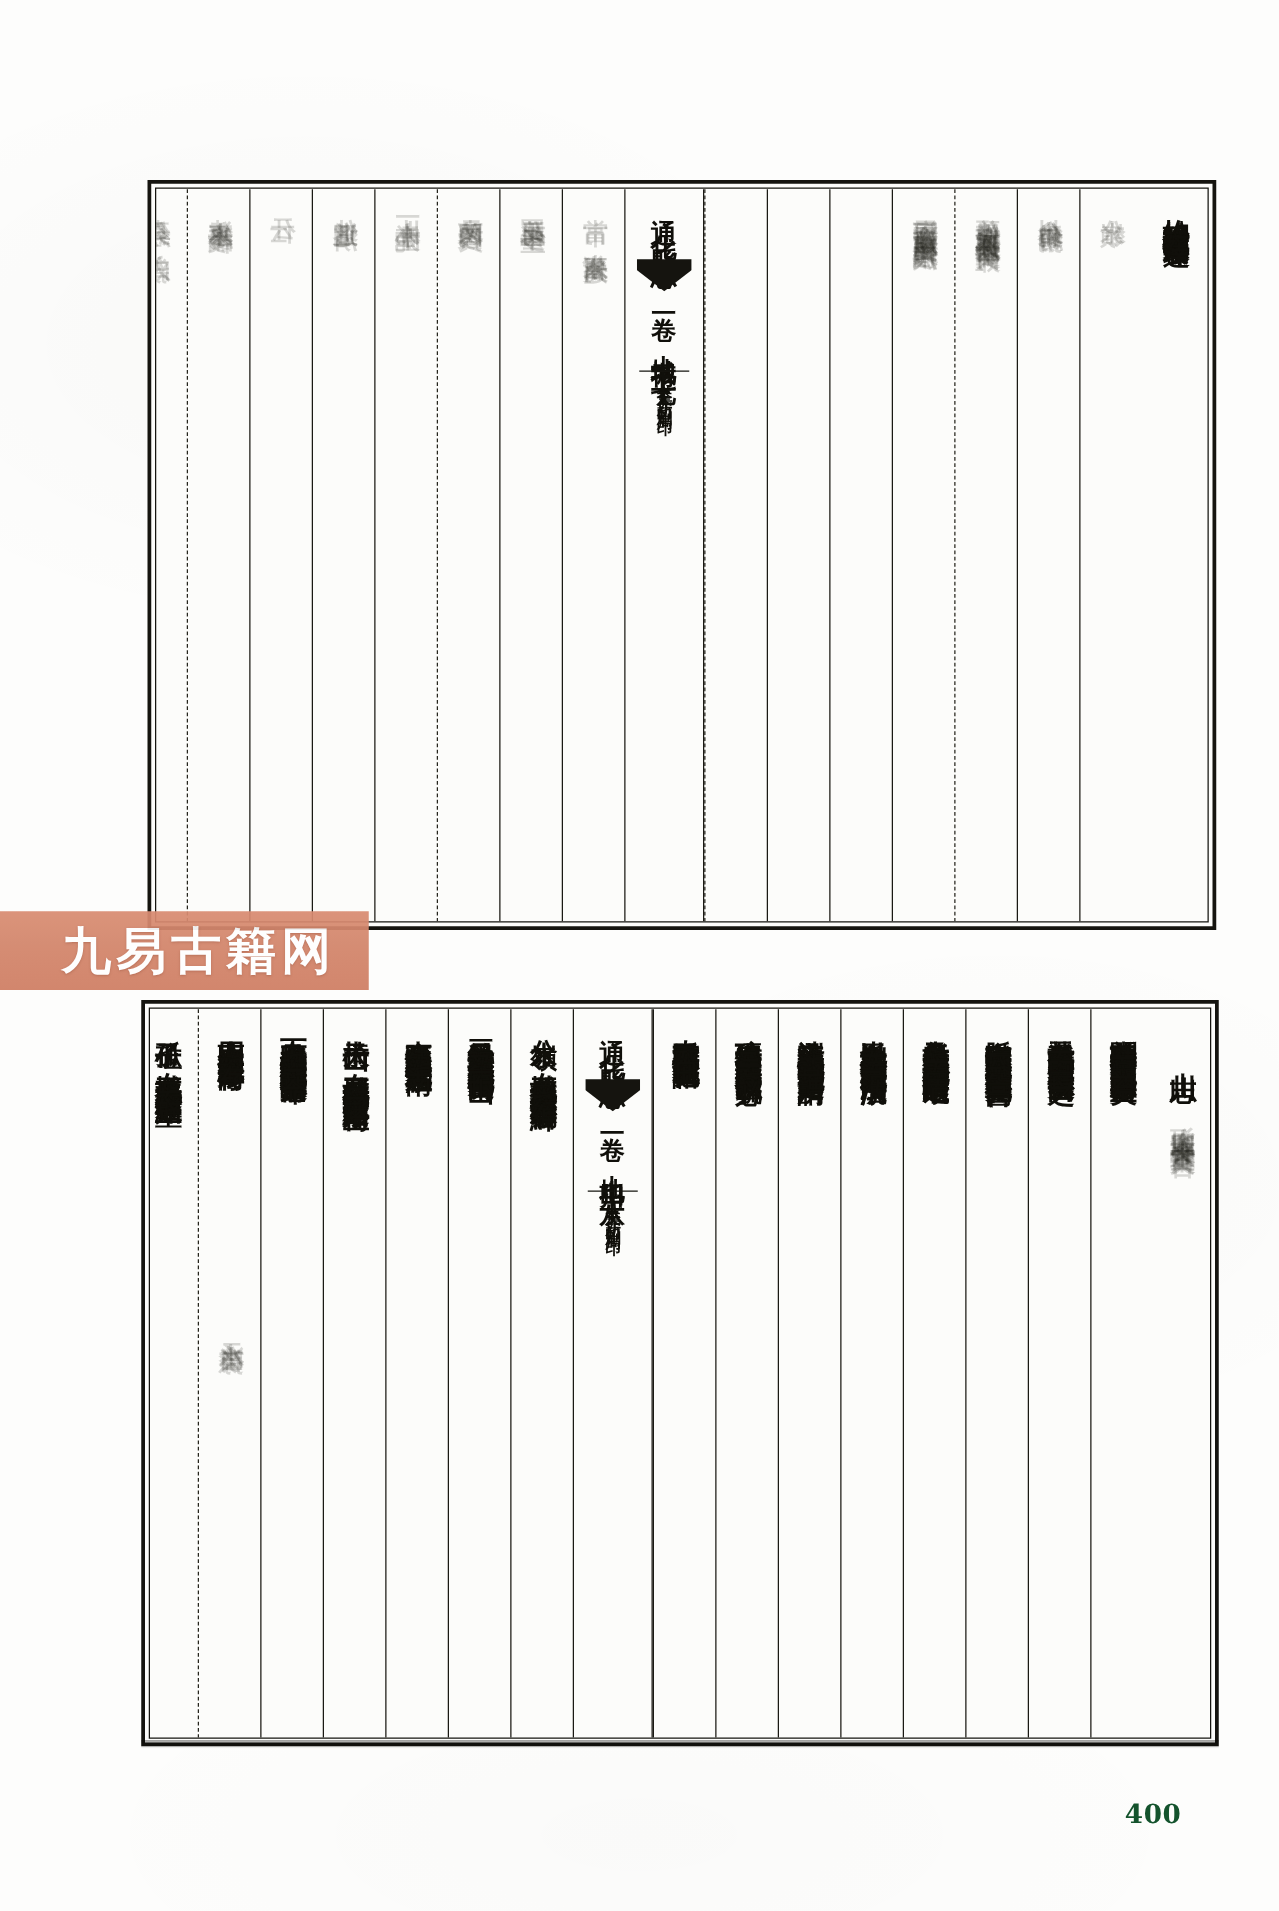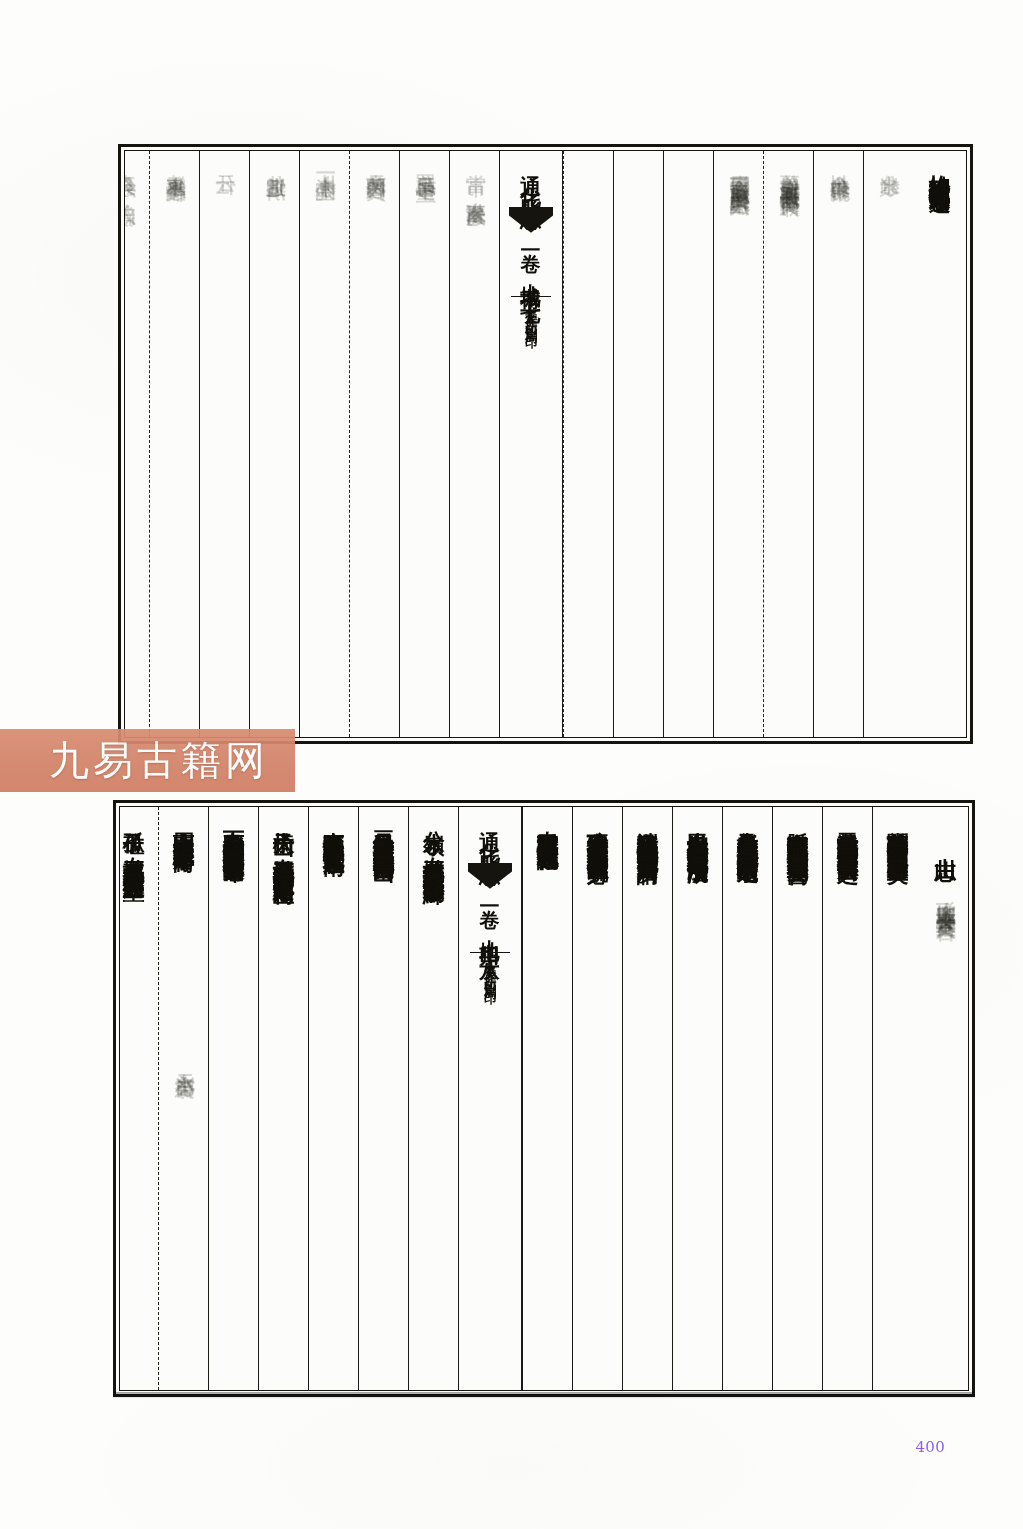--- a/index.html
+++ b/index.html
@@ -99,32 +99,32 @@
 
   
   #watermark{
     position:absolute;left:0;top:729px;width:295px;height:63px;z-index:9;
     background:linear-gradient(180deg,#d98c72 0%,#d28469 48%,#cf7e63 100%);
     opacity:0.93;
     display:flex;align-items:center;justify-content:center;
   }
   #watermark .wm-text{
     font-family:"DejaVu Serif","Liberation Serif",serif;
-    font-size:40px;font-weight:400;color:#ffffff;
+    font-size:40px;font-weight:700;color:#ffffff;
     letter-spacing:0.10em;
     text-shadow:0 1px 2px rgba(120,50,30,0.35);
     white-space:nowrap;
     margin-left:23px;
   }
 
   
   #folio{
     position:absolute;right:78px;top:1438px;z-index:5;
     font-family:"DejaVu Serif","Liberation Serif",serif;
-    font-size:15px;font-weight:400;color:#8b5cf6;letter-spacing:0.02em;
+    font-size:21px;font-weight:700;color:#14532d;letter-spacing:0.02em;
   }
 
   
   .edge-shadow{
     position:absolute;left:113px;top:1392px;width:862px;height:7px;z-index:3;
     background:linear-gradient(180deg,rgba(0,0,0,0.38),rgba(0,0,0,0));
     pointer-events:none;
   }
 </style>
 </head>

